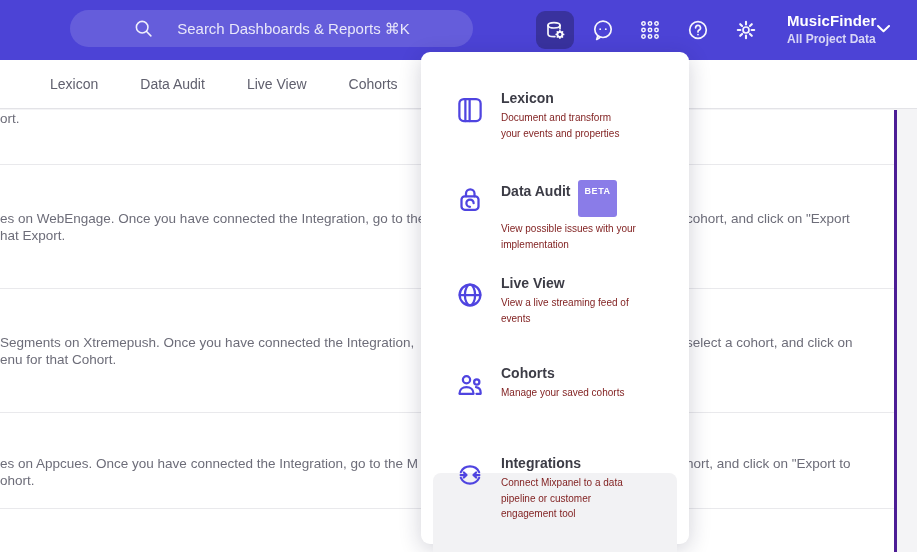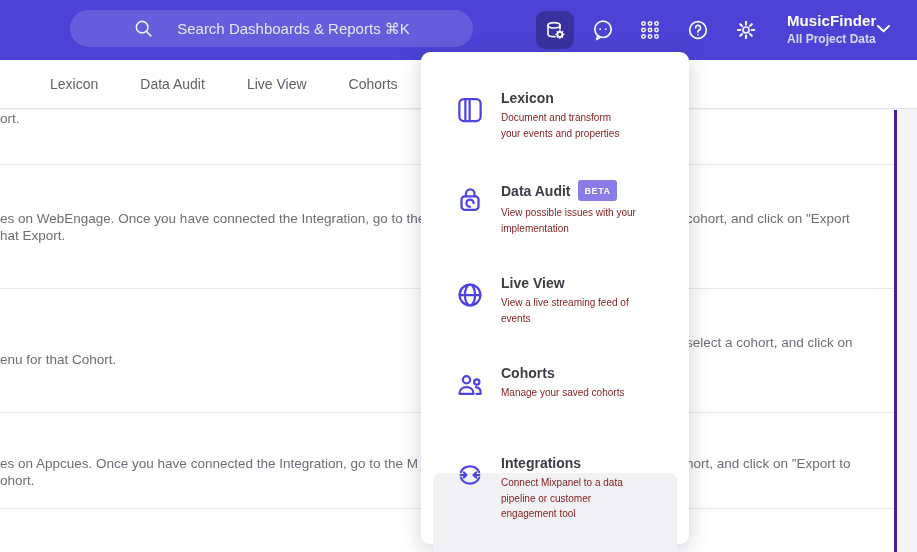--- a/index.html
+++ b/index.html
@@ -34,21 +34,21 @@
 
   
   .menu { position:absolute; left:421px; top:52px; width:268px; height:492px; background:#fff;
     border-radius:9px; box-shadow:0 5px 22px rgba(25,25,60,0.20); z-index:10; }
   .menu-item { position:absolute; left:34px; right:16px; display:flex; gap:16px; align-items:flex-start; cursor:pointer; }
   .menu-item svg { flex:0 0 30px; width:30px; height:30px; margin-top:5px;
     stroke:#4f44e0; fill:none; stroke-width:1.8; stroke-linecap:round; stroke-linejoin:round; }
   .mi-title { font-size:14px; font-weight:bold; color:#3c3c46; line-height:16px; }
   .mi-desc { font-size:10px; color:#7f1d1d; line-height:15.5px; margin-top:4px; white-space:pre-line; }
   .beta-badge { display:inline-block; margin-left:8px; background:#8a7ce8; color:#fff; font-size:9px;
-    font-weight:bold; letter-spacing:0.6px; padding:3px 6px 2px; border-radius:3px; vertical-align:2px; }
+    font-weight:bold; letter-spacing:0.6px; padding:3px 6px 18px; border-radius:3px; vertical-align:2px; }
   .menu-highlight { position:absolute; left:12px; top:421px; width:244px; height:111px; background:#f2f2f4; border-radius:8px; }
 </style>
 </head>
 <body>
 
 <div class="header">
   <div class="search-bar">
     <svg width="22" height="22" viewBox="0 0 24 24" style="stroke:rgba(255,255,255,0.9);fill:none;stroke-width:1.7;stroke-linecap:round;">
       <circle cx="10" cy="10" r="6.3"></circle>
         <line x1="14.8" y1="14.8" x2="19.5" y2="19.5"></line>
@@ -122,20 +122,21 @@
   <div class="divider" style="top:178px;"></div>
   <div class="divider" style="top:302px;"></div>
   <div class="divider" style="top:398px;"></div>
 
   <div class="rowtxt" style="top:1px; left:0;">ort.</div>
 
   <div class="rowtxt" style="top:101px; left:0;">es on WebEngage. Once you have connected the Integration, go to the</div>
   <div class="rowtxt" style="top:101px; left:686px;">cohort, and click on "Export</div>
   <div class="rowtxt" style="top:118px; left:0;">hat Export.</div>
 
+  <div class="rowtxt" style="top:225px; left:0;">Segments on Xtremepush. Once you have connected the Integration, </div>
   <div class="rowtxt" style="top:225px; left:686px;">select a cohort, and click on</div>
   <div class="rowtxt" style="top:242px; left:0;">enu for that Cohort.</div>
 
   <div class="rowtxt" style="top:346px; left:0;">es on Appcues. Once you have connected the Integration, go to the M</div>
   <div class="rowtxt" style="top:346px; left:686px;">hort, and click on "Export to</div>
   <div class="rowtxt" style="top:363px; left:0;">ohort.</div>
 </div>
 
 <div class="menu">
   <div class="menu-highlight"></div>

